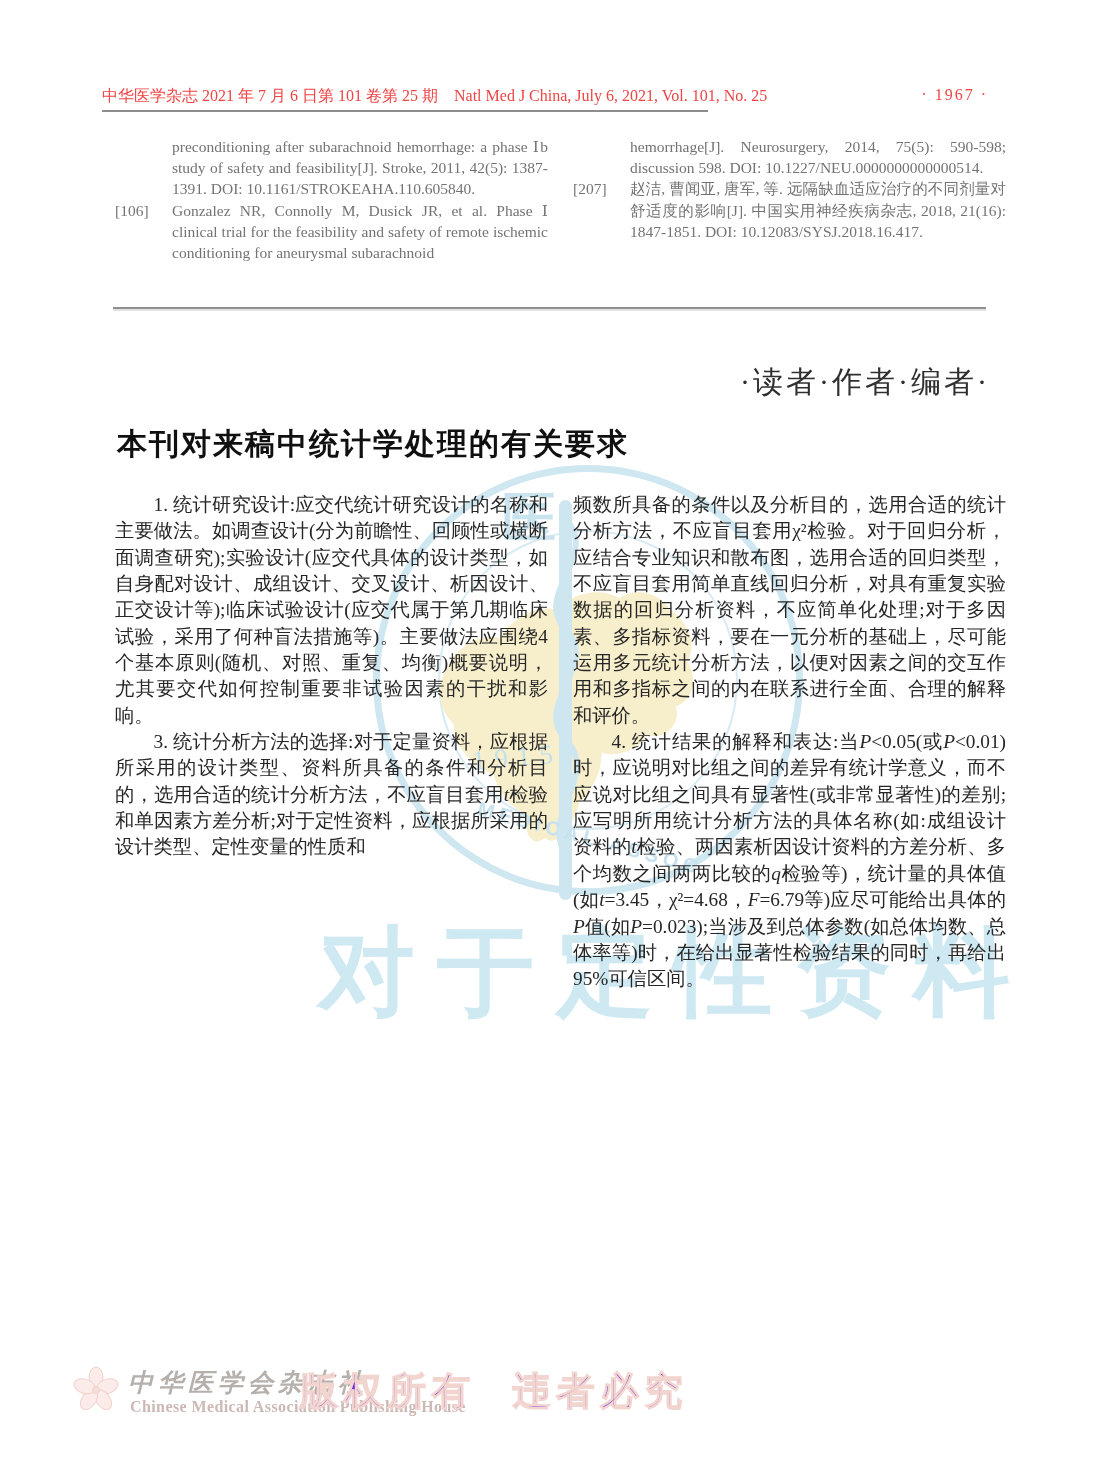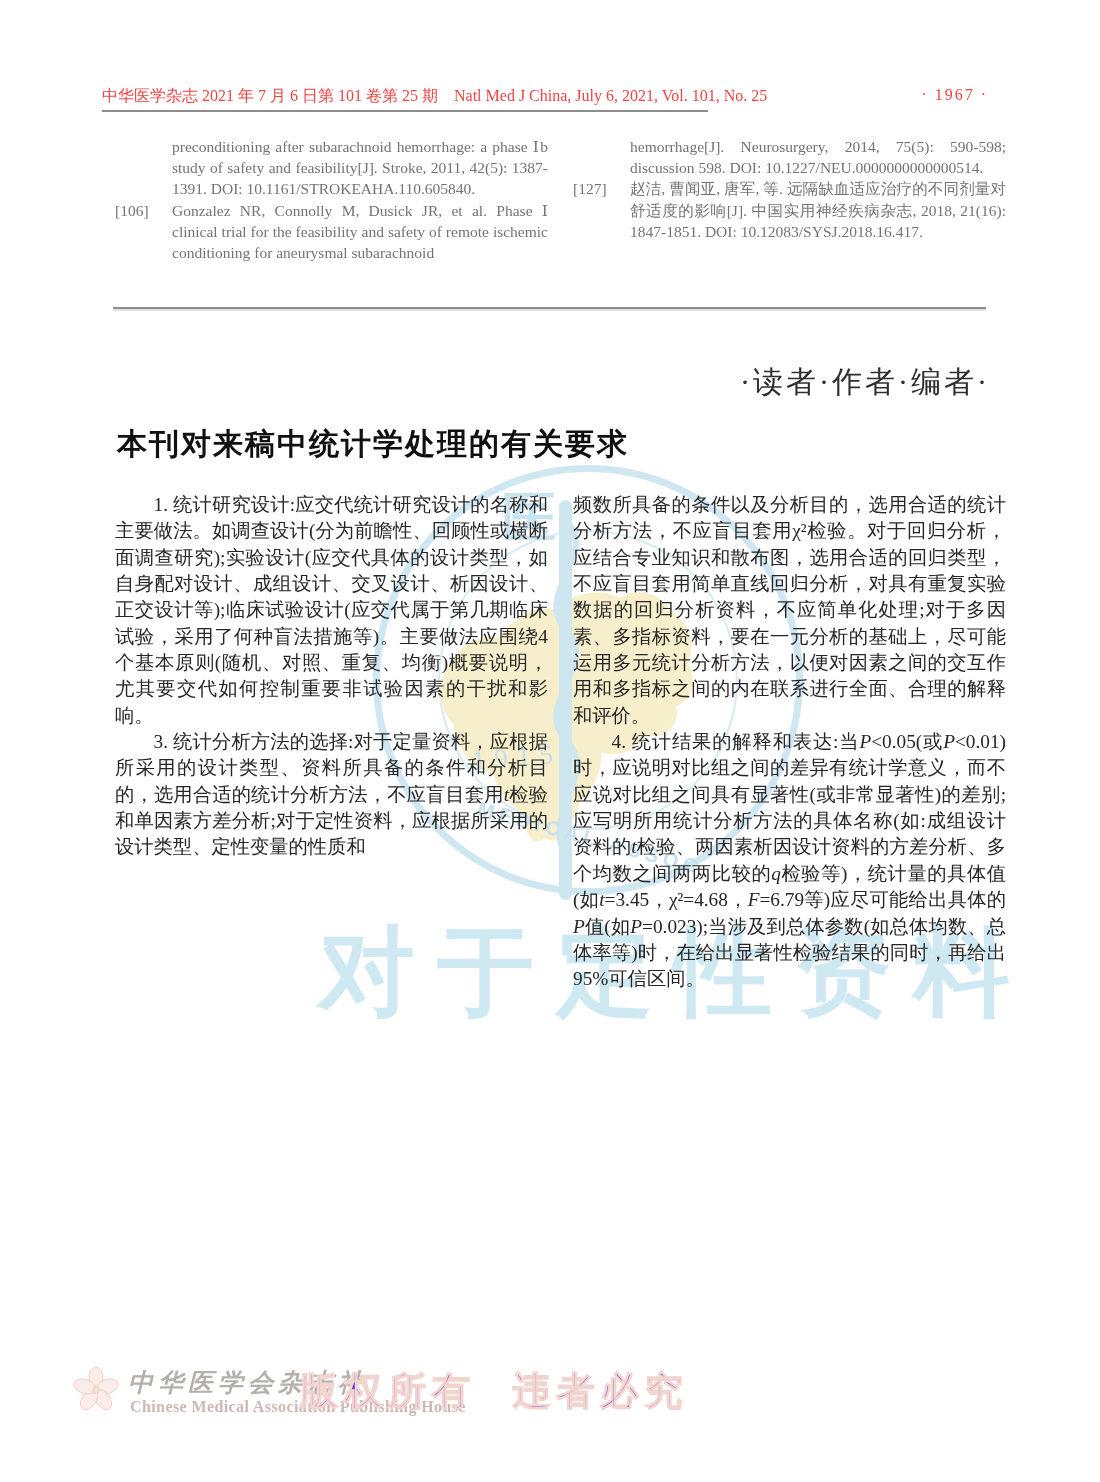--- a/index.html
+++ b/index.html
@@ -120,21 +120,21 @@
       <div class="page-num">· 1967 ·</div>
     </div>
     <div class="header-rule"></div>
 
     <div class="refs-col refs-left" id="refs-left">
         <div class="ref-entry"><span>preconditioning after subarachnoid hemorrhage: a phase Ⅰb study of safety and feasibility[J]. Stroke, 2011, 42(5): 1387-1391. DOI: 10.1161/STROKEAHA.110.605840.</span></div>
         <div class="ref-entry"><span class="ref-label">[106]</span><span>Gonzalez NR, Connolly M, Dusick JR, et al. Phase Ⅰ clinical trial for the feasibility and safety of remote ischemic conditioning for aneurysmal subarachnoid</span></div>
       </div>
     <div class="refs-col refs-right" id="refs-right">
         <div class="ref-entry"><span>hemorrhage[J]. Neurosurgery, 2014, 75(5): 590-598; discussion 598. DOI: 10.1227/NEU.0000000000000514.</span></div>
-        <div class="ref-entry"><span class="ref-label">[127]</span><span>赵洁, 曹闻亚, 唐军, 等. 远隔缺血适应治疗的不同剂量对舒适度的影响[J]. 中国实用神经疾病杂志, 2018, 21(16): 1847-1851. DOI: 10.12083/SYSJ.2018.16.417.</span></div>
+        <div class="ref-entry"><span class="ref-label">[207]</span><span>赵洁, 曹闻亚, 唐军, 等. 远隔缺血适应治疗的不同剂量对舒适度的影响[J]. 中国实用神经疾病杂志, 2018, 21(16): 1847-1851. DOI: 10.12083/SYSJ.2018.16.417.</span></div>
       </div>
 
     <div class="divider"></div>
 
     <div class="section-label">·读者·作者·编者·</div>
     <h1 class="article-title" style="margin:0;">本刊对来稿中统计学处理的有关要求</h1>
 
     <div class="body-col body-left" id="body-left">
         <p class="indent">1. 统计研究设计:应交代统计研究设计的名称和主要做法。如调查设计(分为前瞻性、回顾性或横断面调查研究);实验设计(应交代具体的设计类型，如自身配对设计、成组设计、交叉设计、析因设计、正交设计等);临床试验设计(应交代属于第几期临床试验，采用了何种盲法措施等)。主要做法应围绕4个基本原则(随机、对照、重复、均衡)概要说明，尤其要交代如何控制重要非试验因素的干扰和影响。</p>
         <p class="indent">3. 统计分析方法的选择:对于定量资料，应根据所采用的设计类型、资料所具备的条件和分析目的，选用合适的统计分析方法，不应盲目套用<i>t</i>检验和单因素方差分析;对于定性资料，应根据所采用的设计类型、定性变量的性质和</p>

